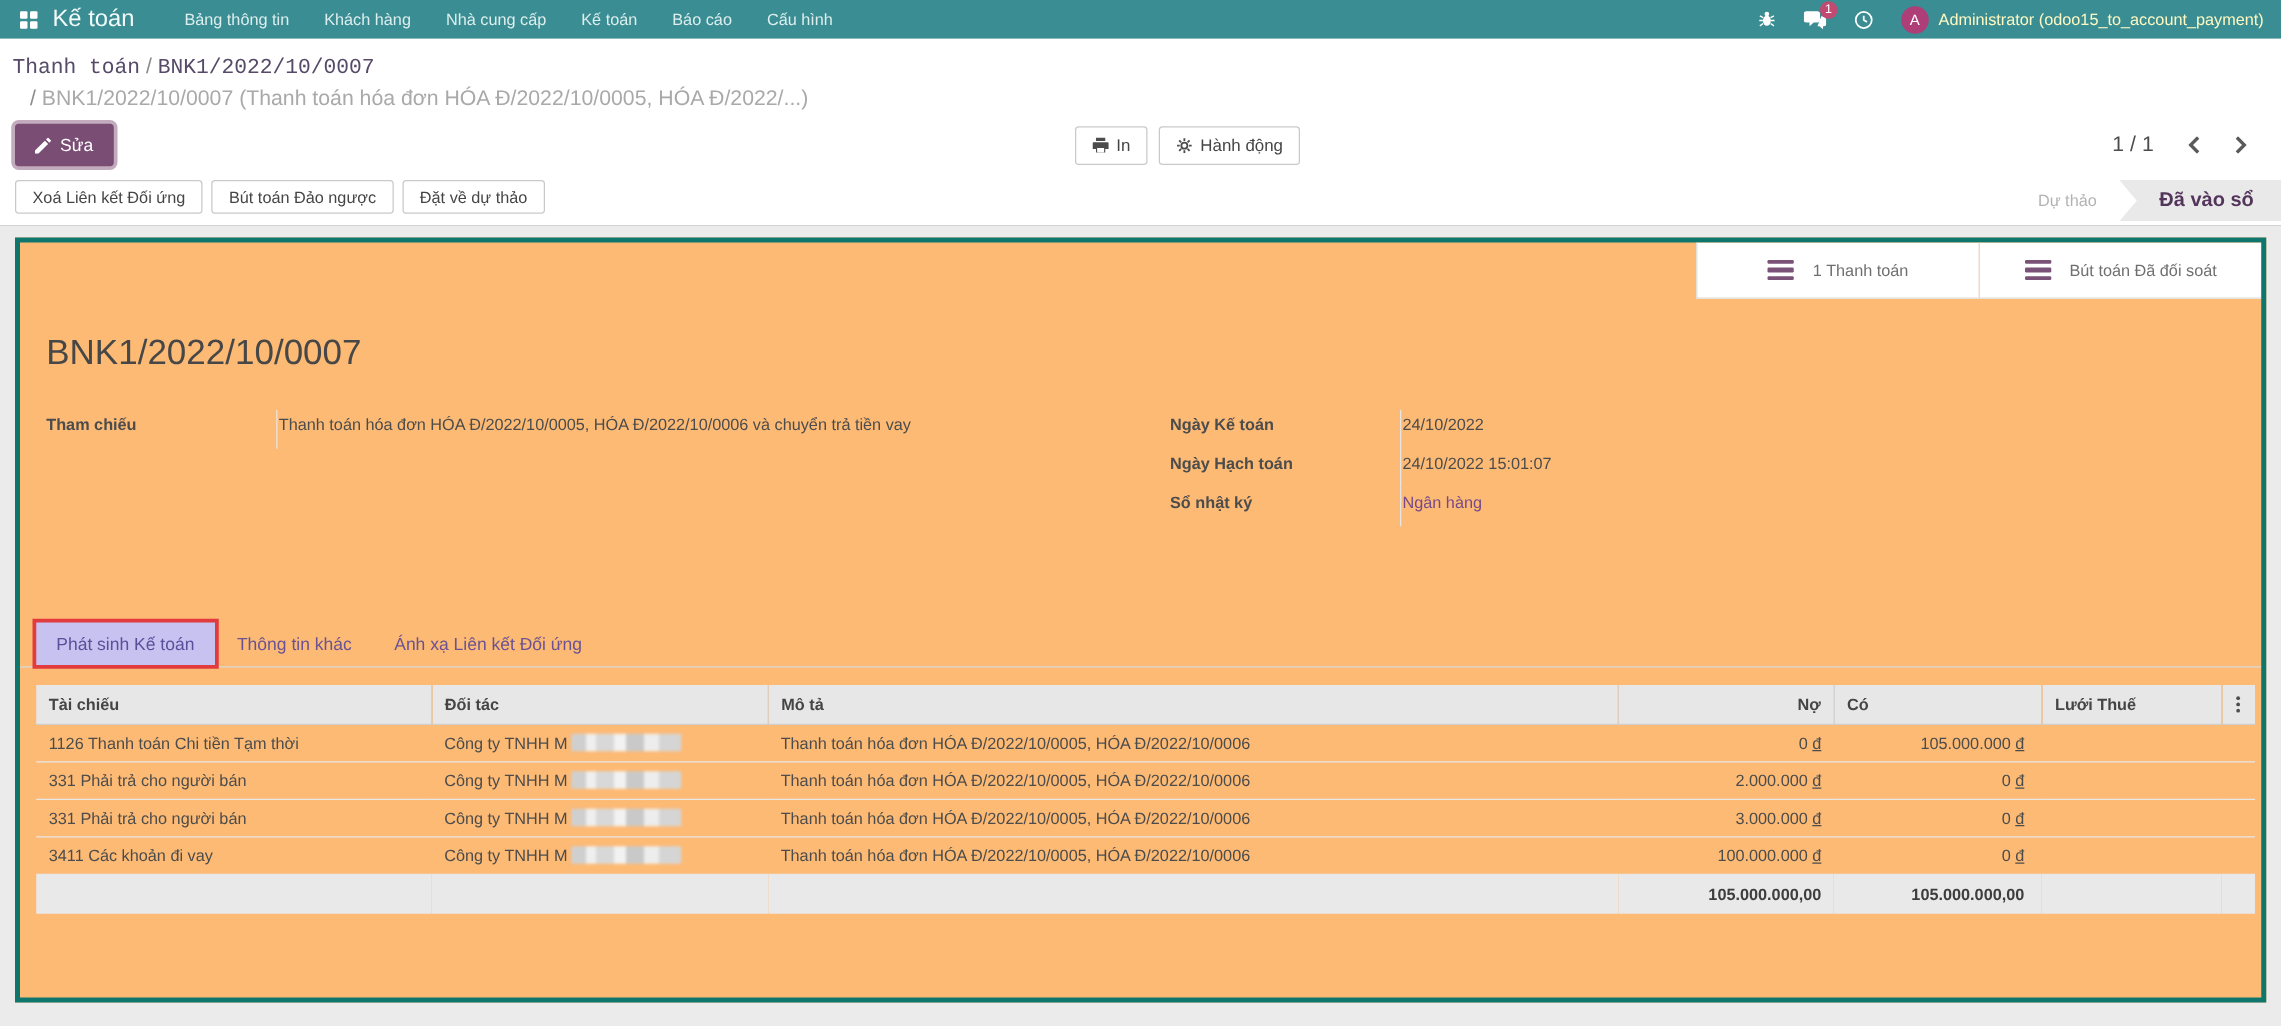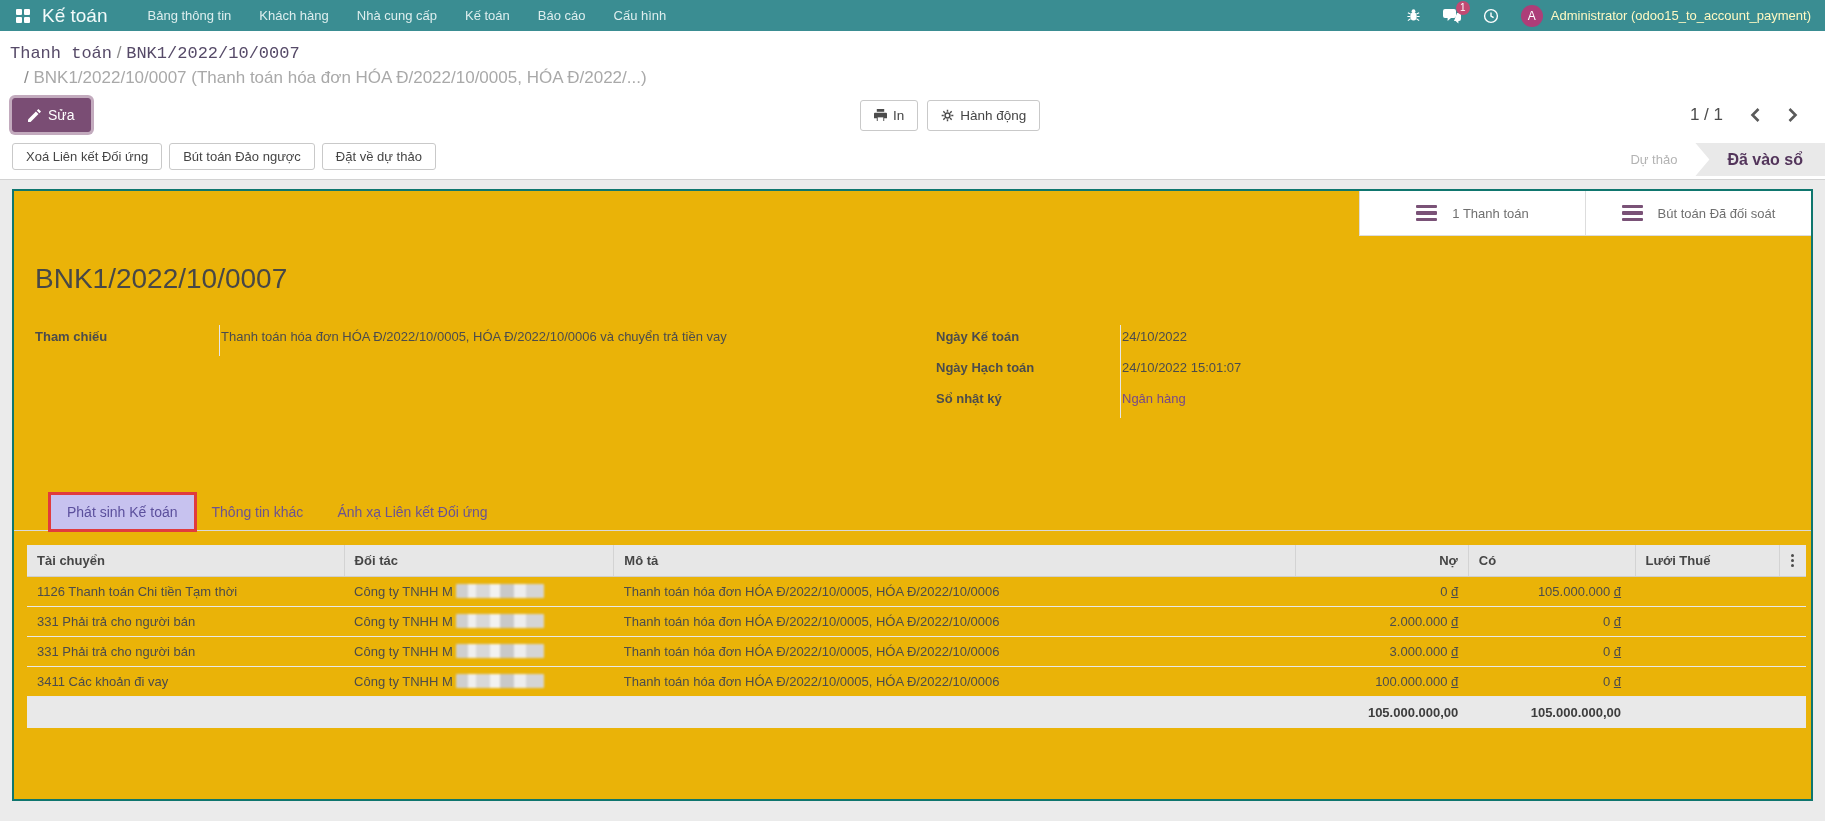--- a/index.html
+++ b/index.html
@@ -35,34 +35,34 @@
   .pager-value{ font-size:17px; color:#4c4c4c;}
   .pager-nav{ cursor:pointer; display:flex;}
   .cp-row2{ display:flex; align-items:stretch; margin-top:11px;}
   .action-btns{ display:flex; gap:7px; padding:0 0 9px 12px;}
   .btn-action{ background:#fff; border:1px solid #c9c9c9; border-radius:3px; color:#454545; font-size:13px; padding:5px 13px; cursor:pointer; white-space:nowrap;}
   .statusbar{ margin-left:auto; display:flex; align-items:stretch; height:33px;}
   .stage{ display:flex; align-items:center; font-size:13px; padding:0 18px; color:#b3b3b3; cursor:pointer;}
   .stage-active{ background:#e9e9e9; color:#53355b; font-weight:bold; padding:0 22px 0 32px; clip-path:polygon(0 0,14px 50%,0 100%,100% 100%,100% 0); display:flex; align-items:center; cursor:pointer;}
   
   .content{ height:calc(821px - 31px - 169px); background:#ebebeb; padding:9px 12px 0 12px;}
-  .sheet{ background:#eab308; border:2px solid #0f766e; height:100%; overflow:hidden;}
+  .sheet{ background:#fdba74; border:4px solid #0f766e; height:100%; overflow:hidden;}
   .button-box{ display:flex; justify-content:flex-end;}
   .smart-btn{ width:226px; height:45px; display:flex; align-items:center; justify-content:center; gap:15px; border-left:1px solid #ddd; border-bottom:1px solid #ddd; background:#fff; cursor:pointer;}
   .hamburger{ display:flex; flex-direction:column; gap:3px;}
   .hamburger i{ width:21px; height:3.5px; background:#7a5277; border-radius:1px;}
   .smart-label{ font-size:13px; color:#6f6f6f;}
   .sheet-title{ font-size:28px; font-weight:500; color:#474747; margin:27px 0 0 21px;}
   .groups{ display:grid; grid-template-columns:1fr 1fr; gap:11px 46px; margin:30px 20px 0 21px;}
   .field-row{ display:flex; min-height:31px;}
   .field-label{ width:184px; flex:0 0 184px; font-size:13px; font-weight:bold; color:#4c4c4c; padding-top:4px;}
   .field-value{ flex:1; border-left:1px solid #e6e6e6; padding:4px 0 4px 1px; font-size:13px; color:#4c4c4c;}
   .link{ color:#76498a; cursor:pointer;}
   
-  .tabs{ display:flex; align-items:flex-end; margin-top:76px; padding:0 36px; border-bottom:1px solid #d9d9d9;}
+  .tabs{ display:flex; align-items:flex-end; margin-top:76px; padding:0 12px; border-bottom:1px solid #d9d9d9;}
   .tab{ font-size:14px; color:#6b5392; padding:10px 17px; cursor:pointer;}
   .tab.active{ background:#c7c2ef; color:#5b4f9c; outline:3px solid #e13b3d; outline-offset:-1px;}
   
   table.olist{ border-collapse:collapse; table-layout:fixed; width:calc(100% - 18px); margin:14px 5px 0 13px; font-size:13px;}
   .olist th{ background:#e7e7e7; color:#454545; font-weight:bold; text-align:left; padding:8px 10px; border-right:1px solid #d3d3d3; border-bottom:1px solid #cfcfcf; white-space:nowrap; overflow:hidden;}
   .olist th:last-child{ border-right:none;}
   .olist td{ padding:7px 10px; border-bottom:1px solid #e8e8e8; color:#4c4c4c; white-space:nowrap; overflow:hidden;}
   .num{ text-align:right;}
   .olist th.num-debit, .olist td.num-debit{ text-align:right;}
   .olist th.num-credit, .olist td.num-credit{ padding-right:14px;}
@@ -244,21 +244,21 @@
         <col style="width:308px">
           <col style="width:262px">
           <col style="width:662px">
         <col style="width:168px">
           <col style="width:162px">
           <col style="width:140px">
           <col style="width:26px">
       </colgroup>
       <thead>
         <tr>
-          <th>Tài chuyển</th>
+          <th>Tài chiếu</th>
           <th>Đối tác</th>
           <th>Mô tả</th>
           <th class="num num-debit">Nợ</th>
           <th class="num num-credit">Có</th>
           <th>Lưới Thuế</th>
           <th>
               <span class="kebab">
                 <i></i>
                 <i></i>
                 <i></i>

